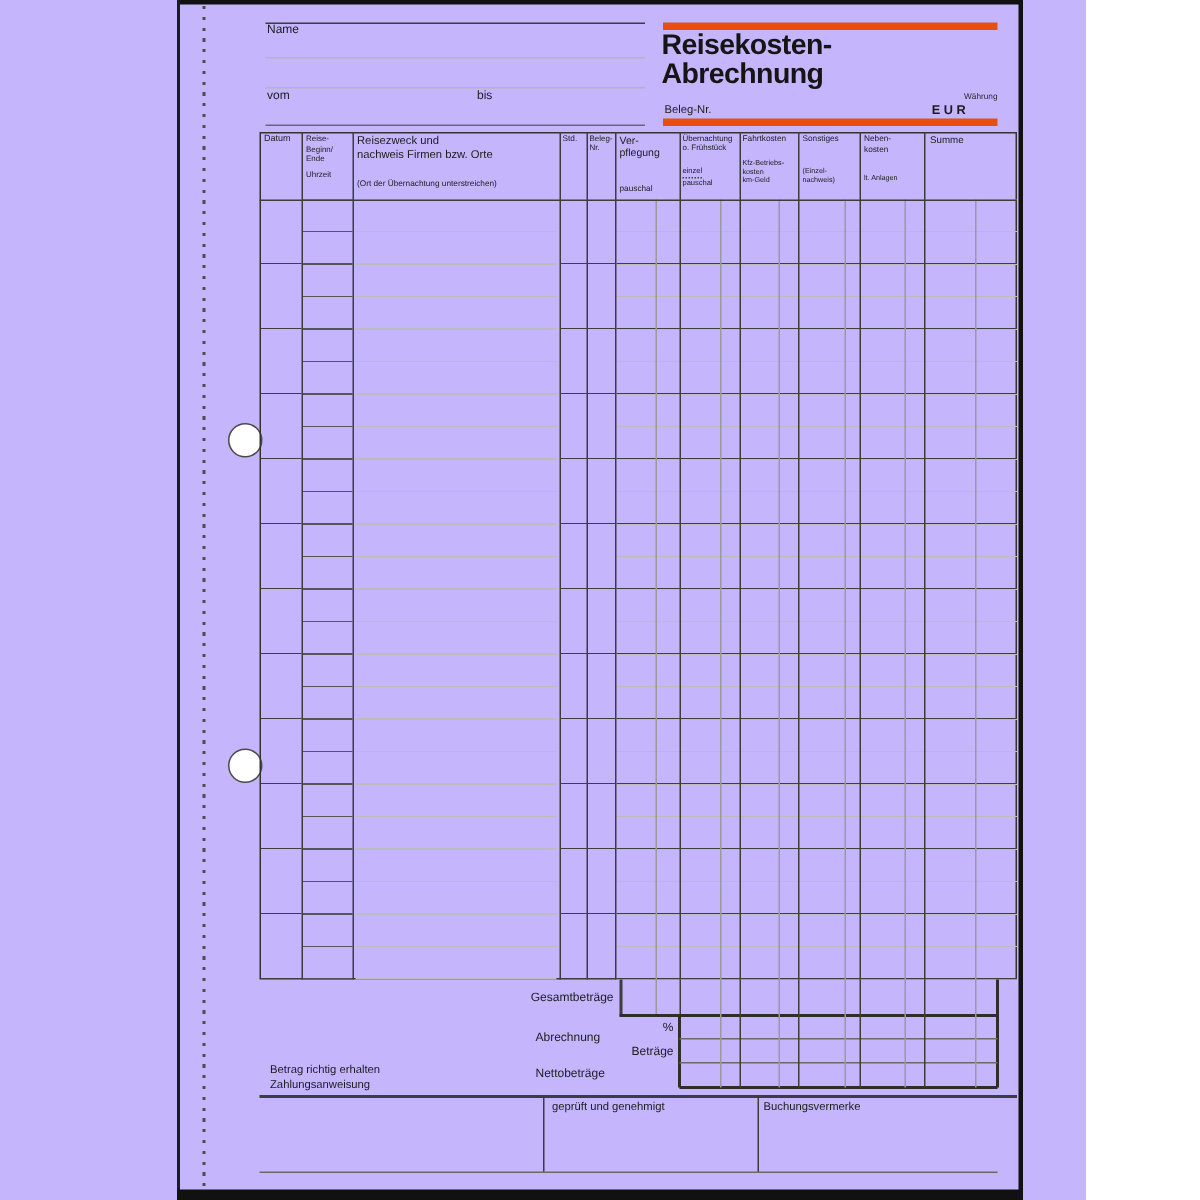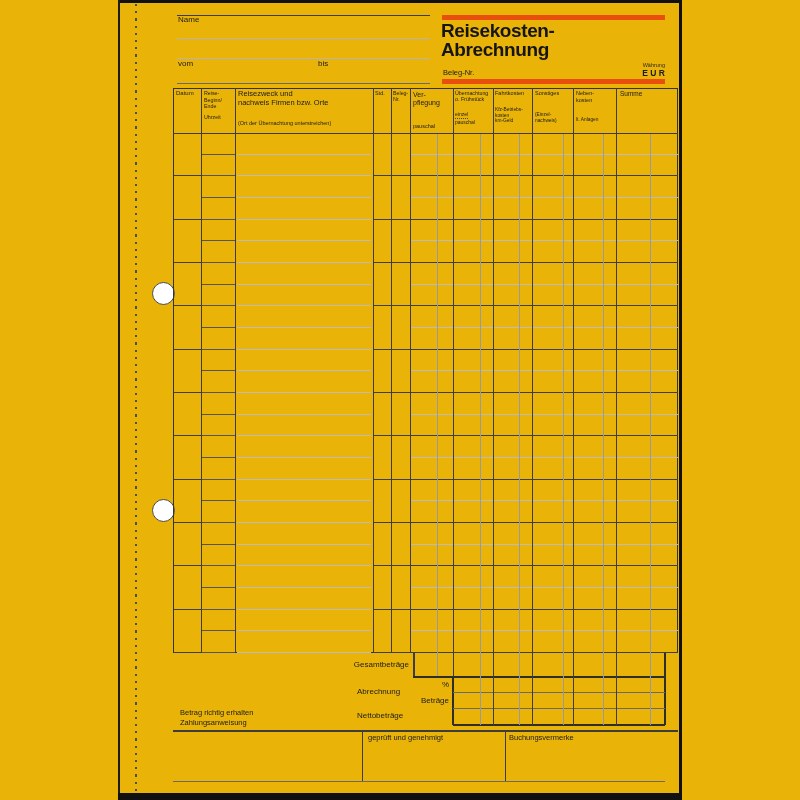--- a/index.html
+++ b/index.html
@@ -1,16 +1,16 @@
 <!DOCTYPE html>
 <html><head>
 <meta charset="utf-8">
 <style>
   html,body{margin:0;padding:0;background:#fff;}
-  .canvas{position:relative;width:800px;height:800px;background:#eab308;overflow:hidden;
+  .canvas{position:relative;width:724px;height:800px;background:#c4b5fd;overflow:hidden;
           font-family:"Liberation Sans","DejaVu Sans",sans-serif;color:#1c1c1c;}
   
   .hl{position:absolute;height:1px;background:#3d3d3d;}
   .hl.lt{background:#b5b5b5;}
   .hl.md{background:#6a6a6a;}
   .hl.th{height:2px;background:#2e2e2e;}
   .vl{position:absolute;width:1px;background:#3d3d3d;}
   .vl.lt{background:#9a9a9a;}
   .vl.th{width:2px;background:#2e2e2e;}
   
@@ -39,21 +39,21 @@
   .lh75 div{line-height:7.6px;}
   .lh85 div{line-height:8.6px;}
   .lh95 div{line-height:9.6px;}
   .und{border-bottom:1px dotted #444;padding-bottom:0.5px;}
   
   .bar{position:absolute;width:223px;height:5px;background:#e84f0c;}
   .title{position:absolute;left:441px;top:21px;font-size:19px;font-weight:700;
          letter-spacing:-0.4px;line-height:19px;color:#151515;}
   .currency{position:absolute;left:600px;top:62px;width:65px;text-align:right;}
   .currency .cap{font-size:5.5px;color:#2a2a2a;}
-  .currency .code{font-size:8.5px;font-weight:700;letter-spacing:2.4px;margin-right:-2.4px;}
+  .currency .code{font-size:8.5px;font-weight:700;letter-spacing:2.4px;margin-right:-2.4px;text-align:center;}
   
   .frame{position:absolute;left:173px;top:88px;width:505px;height:565px;
          border:1.5px solid #333;box-sizing:border-box;}
   .strip{position:absolute;top:133px;height:520px;}
   .rows-a{background-image:repeating-linear-gradient(to bottom,transparent 0,transparent 42.33px,#3f3f3f 42.33px,#3f3f3f 43.33px);}
   .rows-b{background-image:repeating-linear-gradient(to bottom,transparent 0,transparent 20.67px,#555 20.67px,#555 21.67px);}
   .rows-c{background-image:repeating-linear-gradient(to bottom,transparent 0,transparent 20.67px,#bcbcbc 20.67px,#bcbcbc 21.67px);}
   .rows-d{background-image:
       repeating-linear-gradient(to bottom,transparent 0,transparent 42.33px,#3f3f3f 42.33px,#3f3f3f 43.33px),
       repeating-linear-gradient(to bottom,transparent 0,transparent 20.67px,#bcbcbc 20.67px,#bcbcbc 21.67px);}

